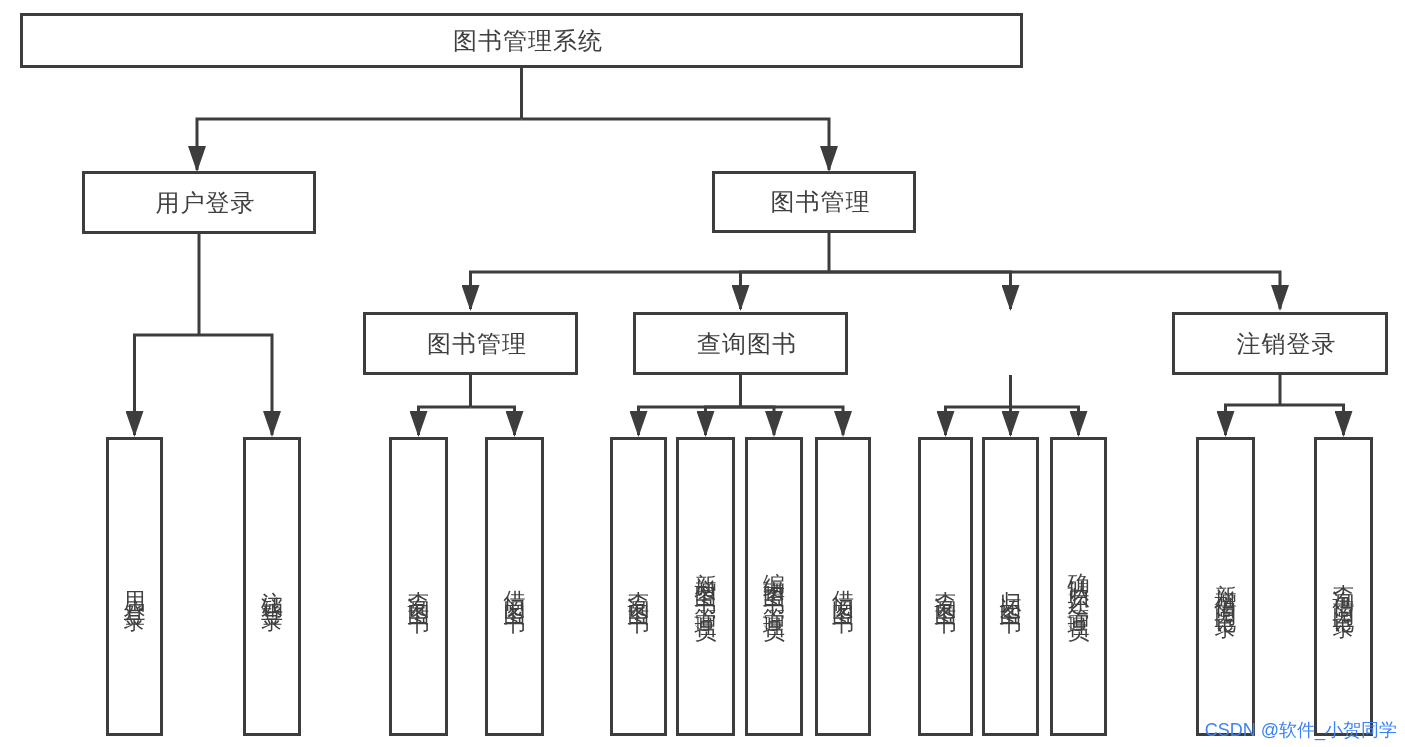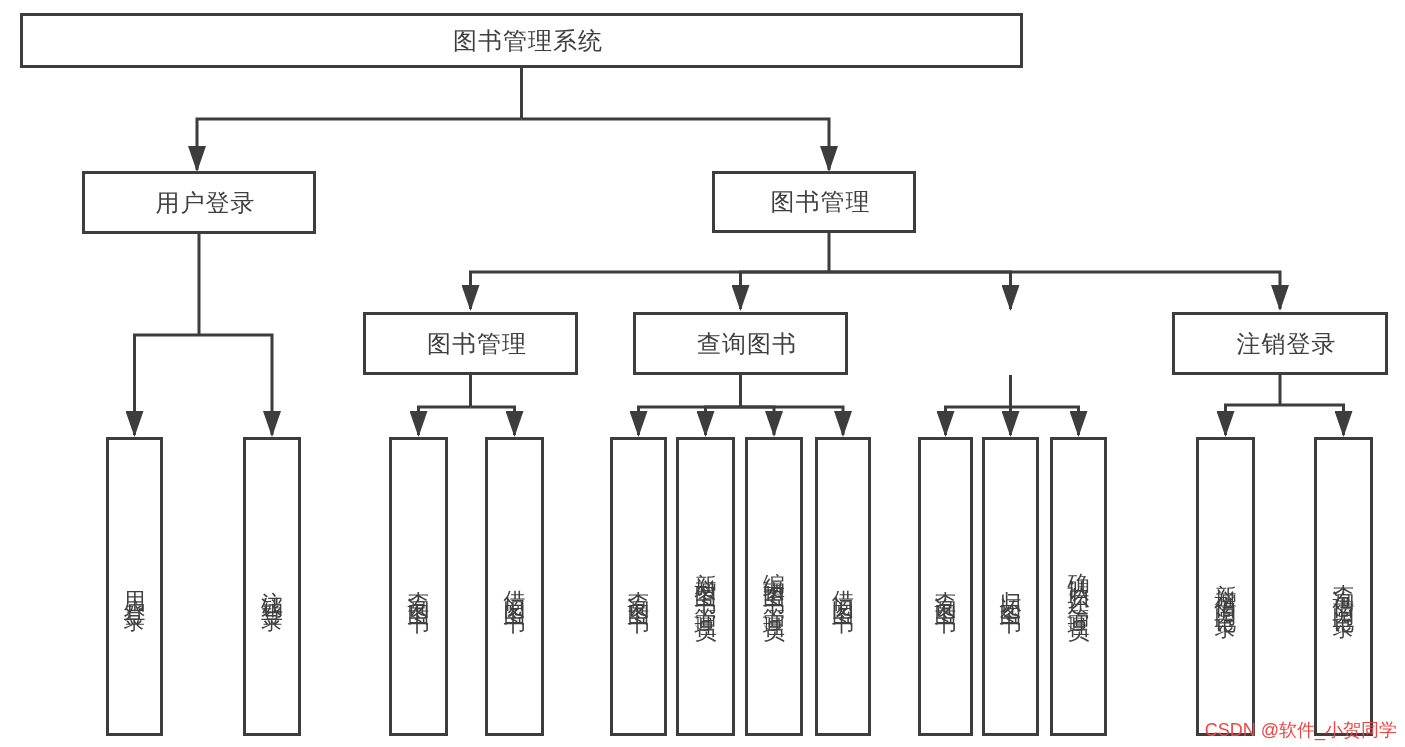--- a/index.html
+++ b/index.html
@@ -46,21 +46,21 @@
     font-size:22px;
     letter-spacing:7px;
     line-height:1;
     white-space:nowrap;
   }
   .watermark{
     position:absolute;
     right:8px;
     bottom:5px;
     font-size:18px;
-    color:#ef4444;
+    color:#3b82f6;
     z-index:3;
     white-space:nowrap;
   }
 </style>
 </head>
 <body>
 
 <div class="canvas">
 
   <svg class="connectors" width="1405" height="747" viewBox="0 0 1405 747">

